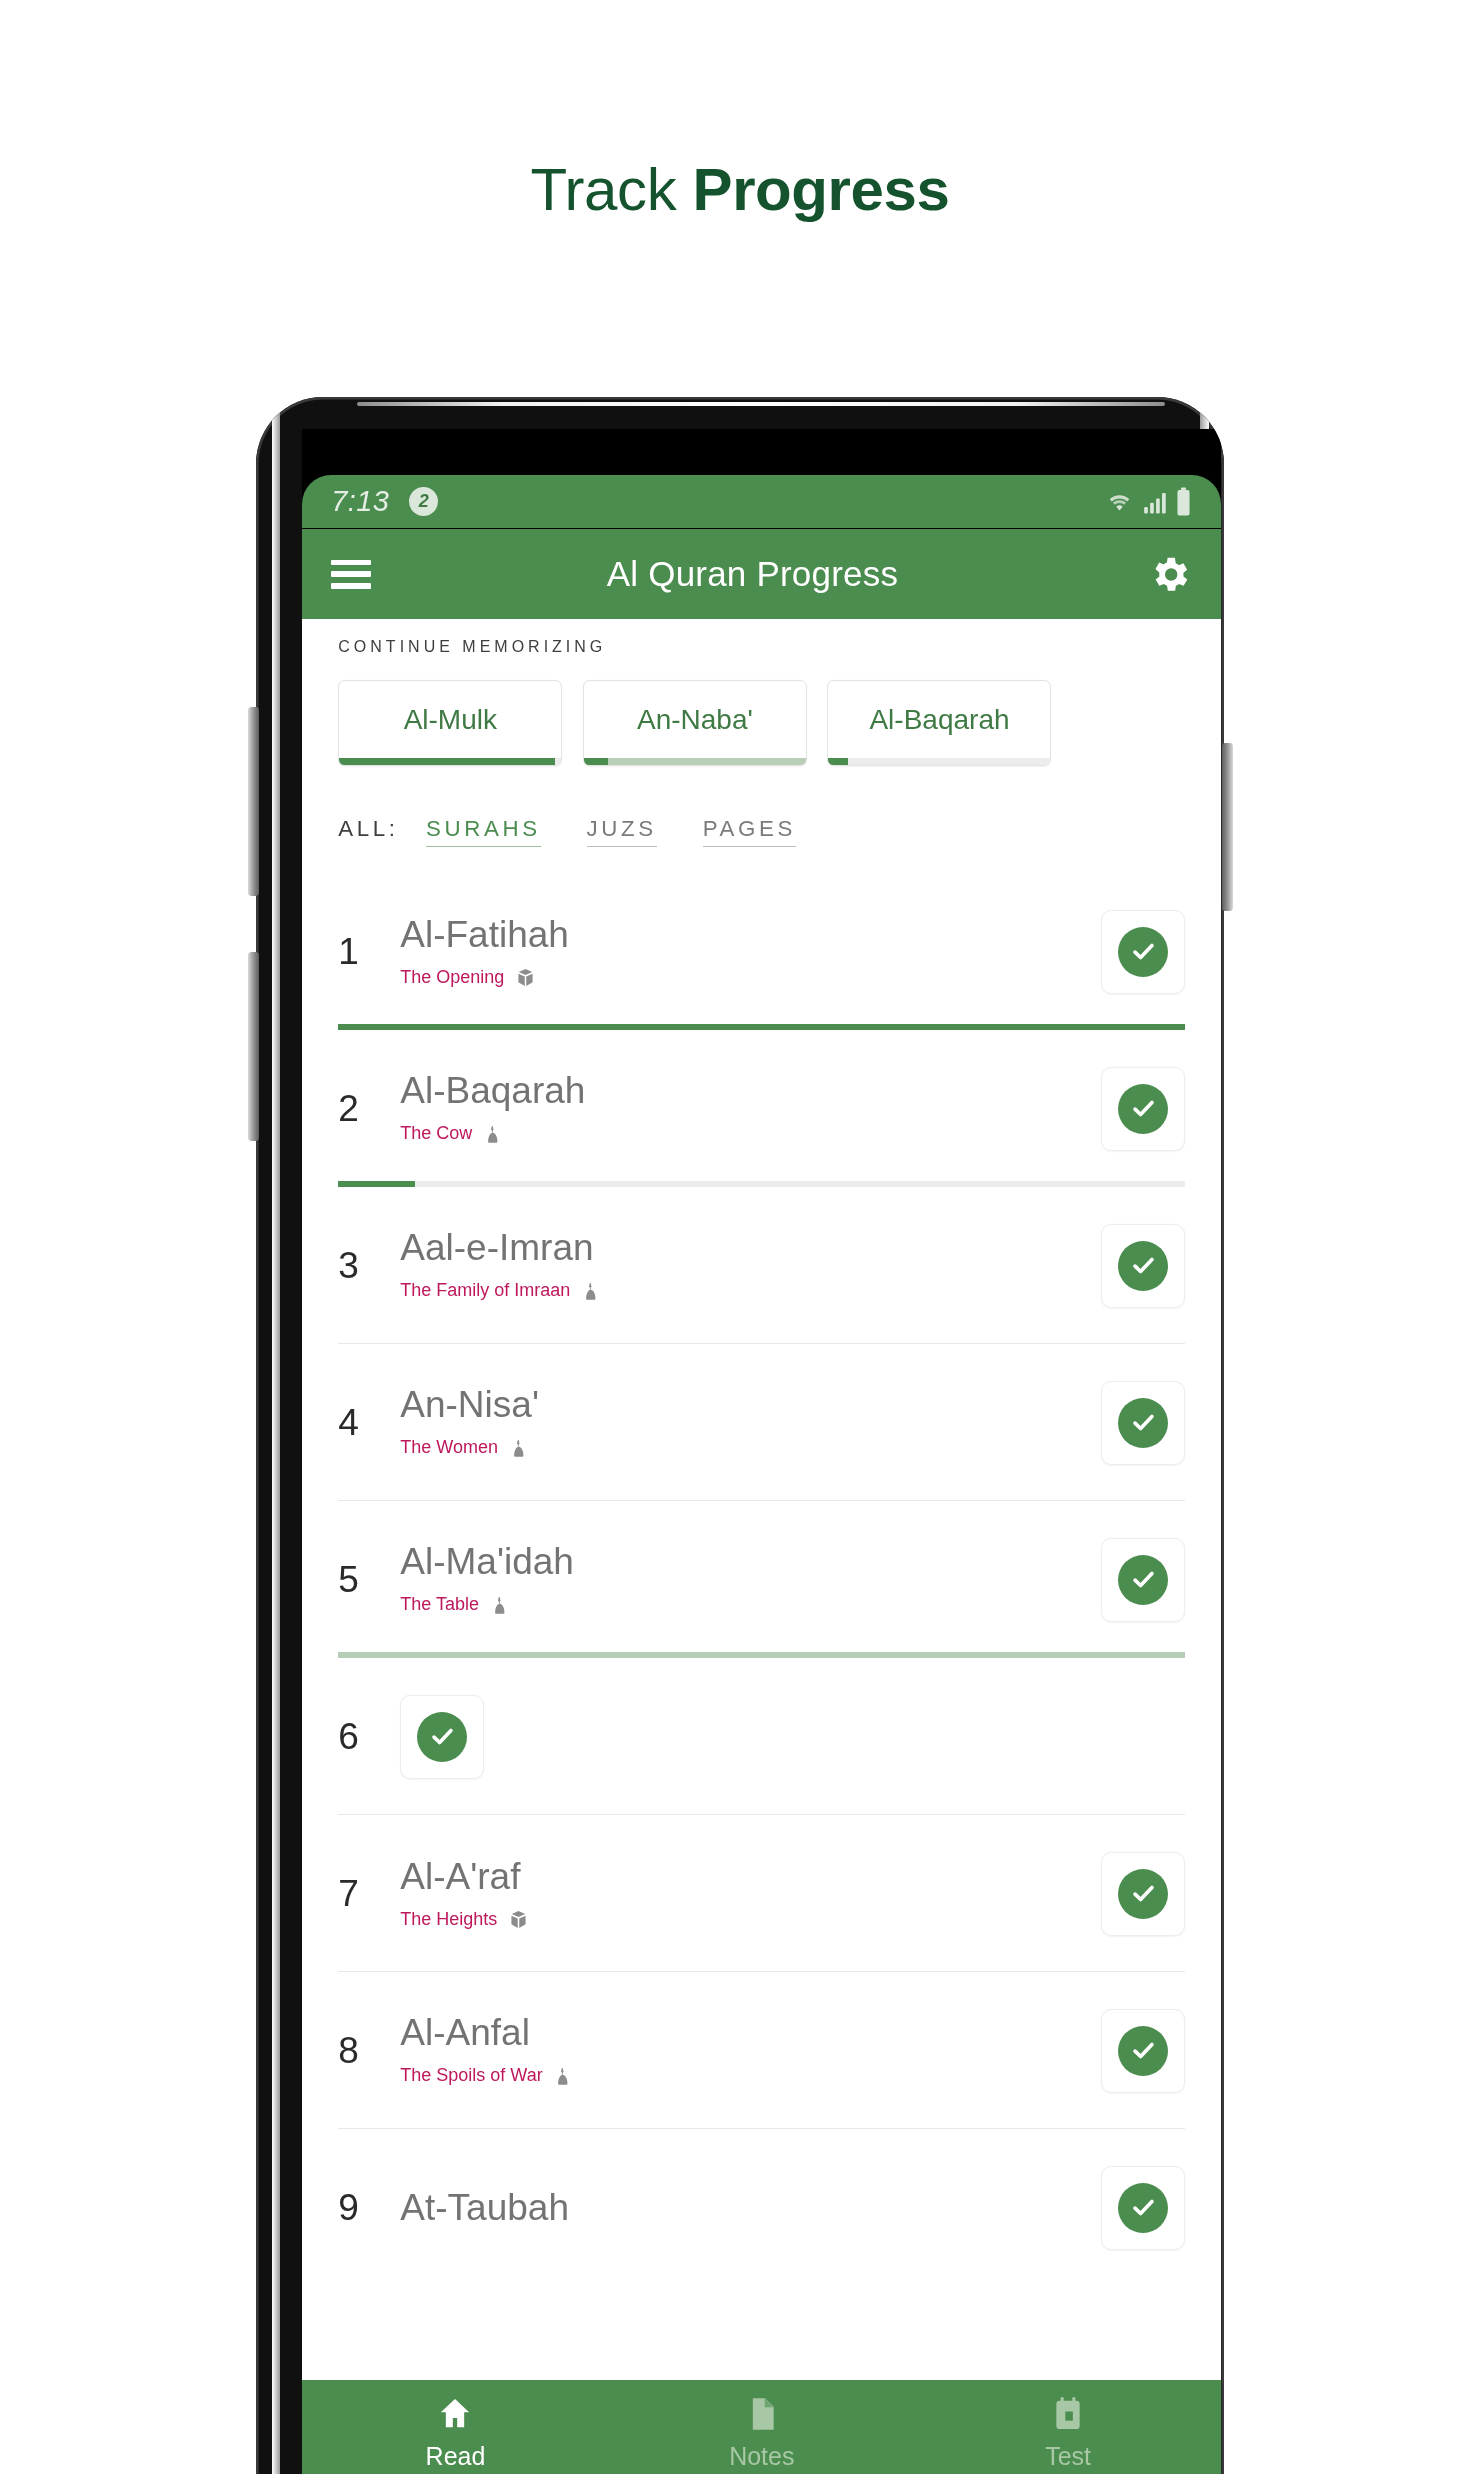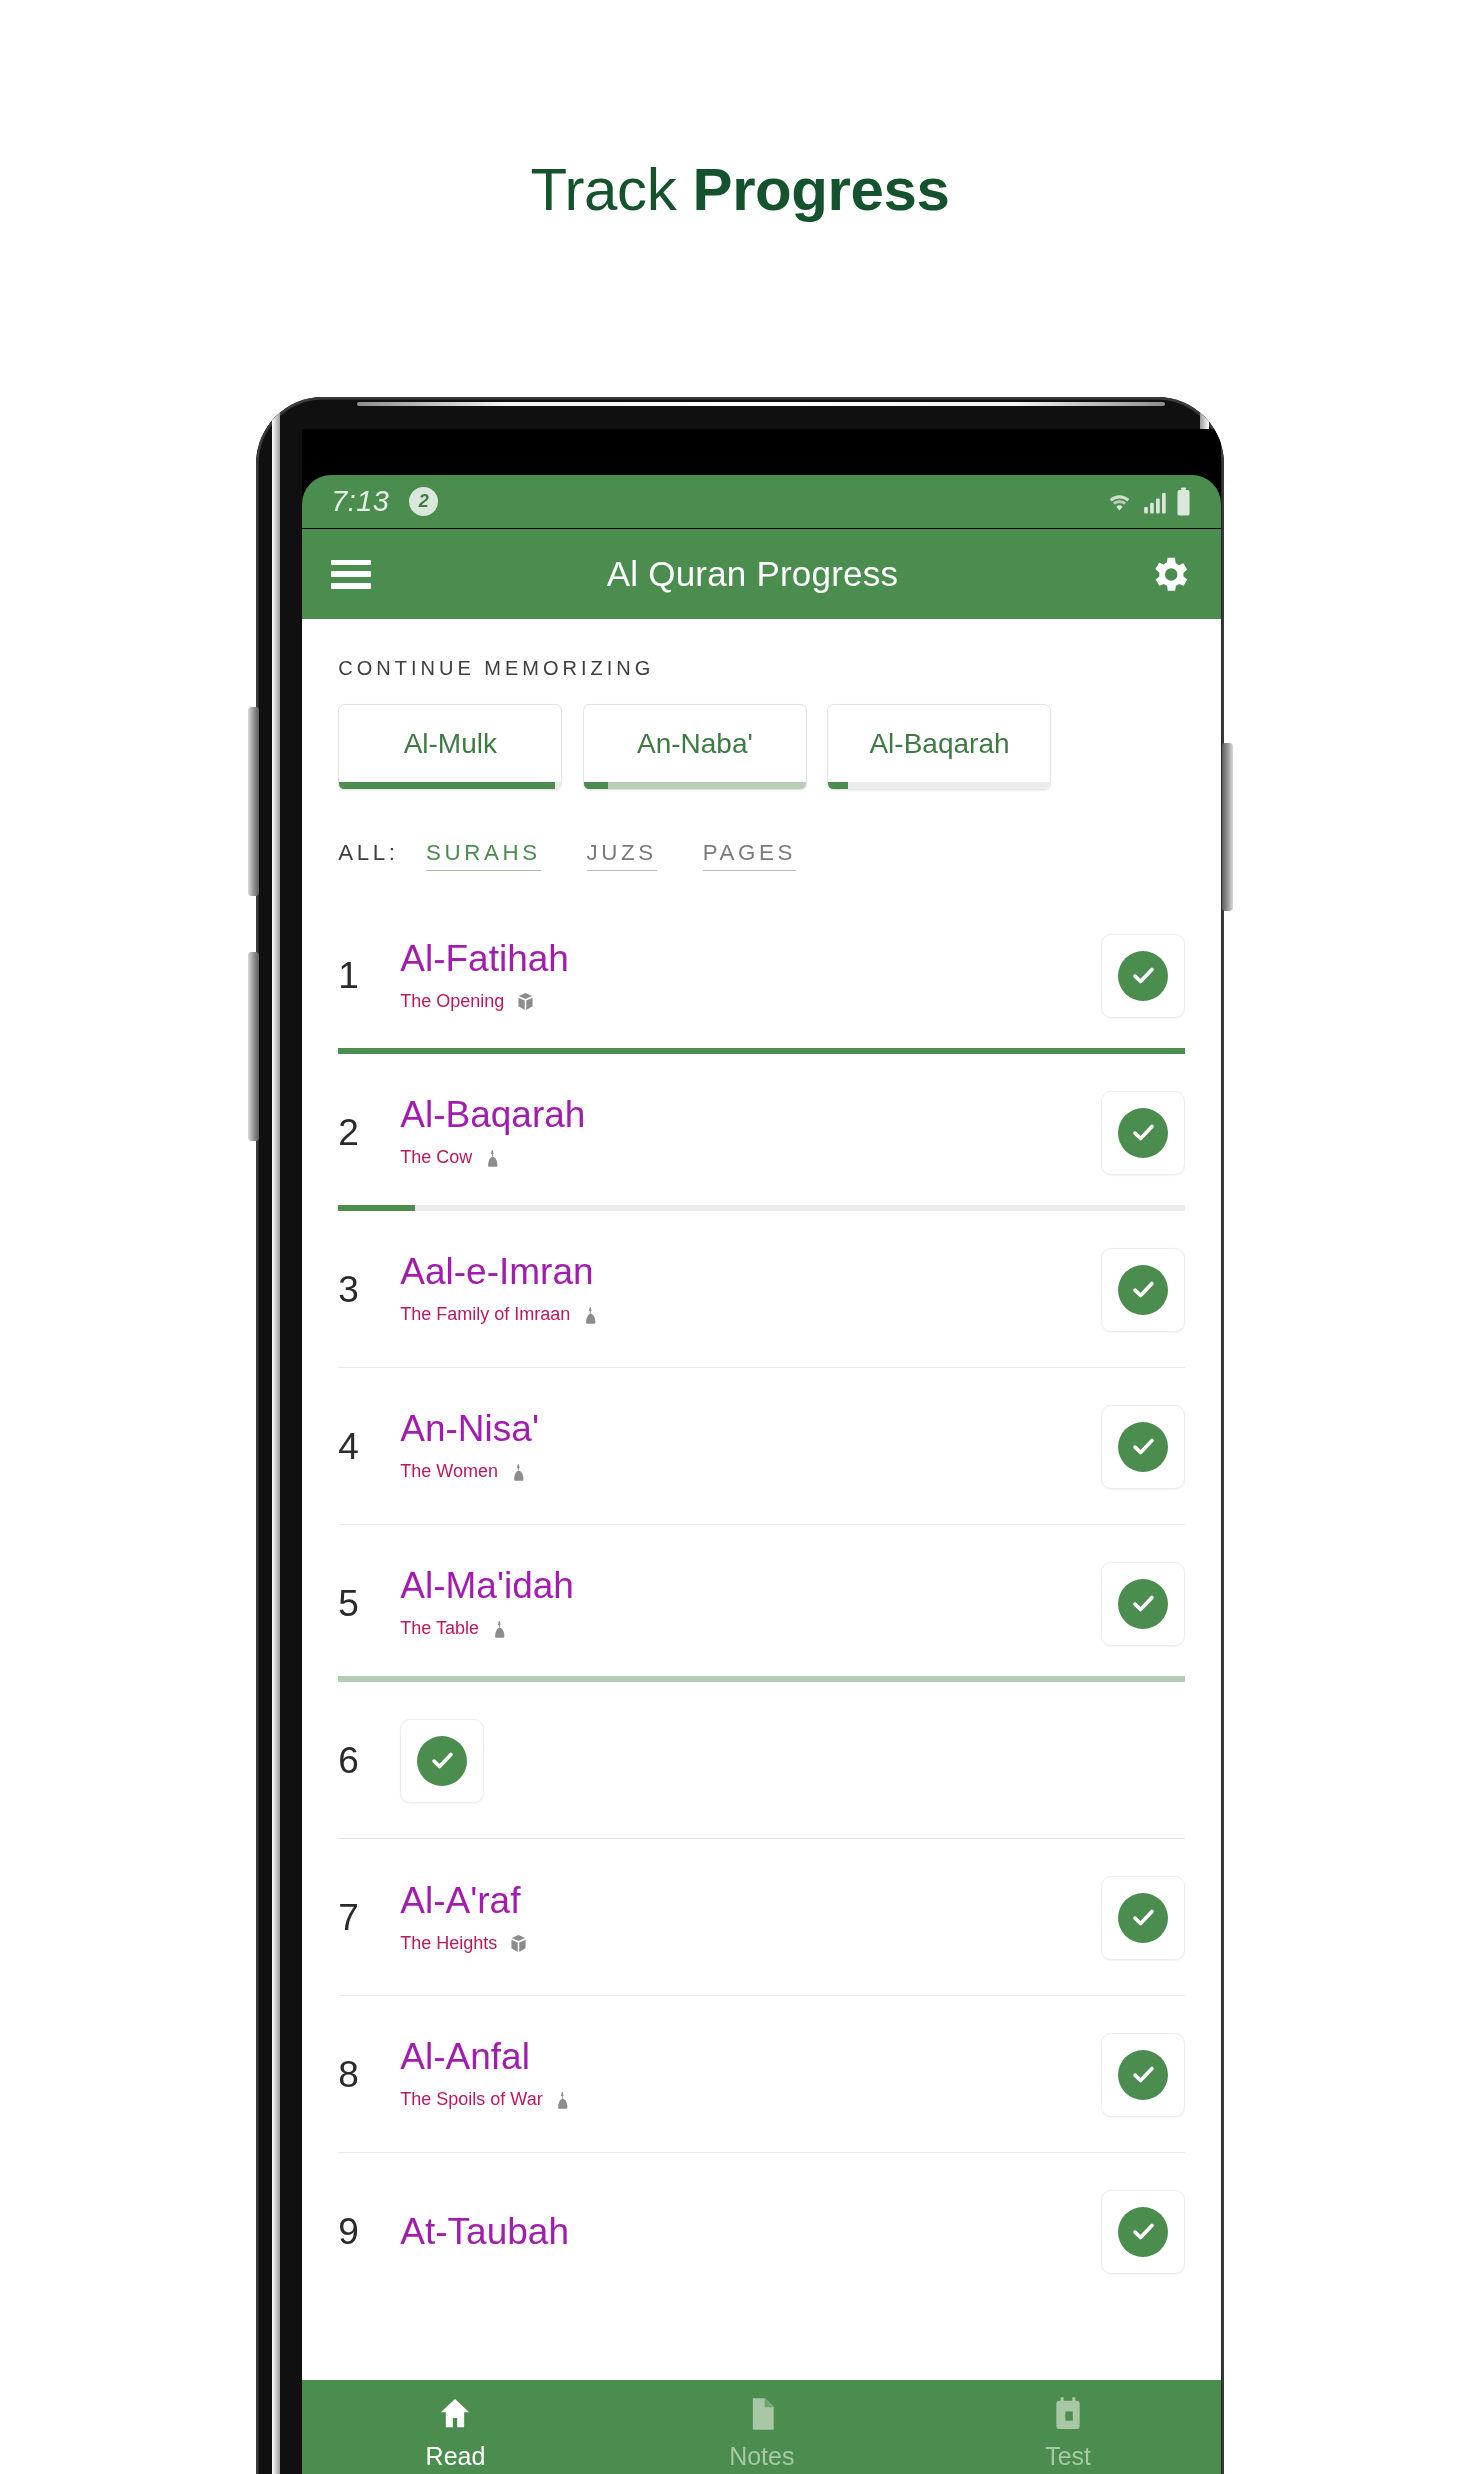--- a/index.html
+++ b/index.html
@@ -132,24 +132,24 @@
   .content {
     position:absolute;
     left:0; top:190px;
     width:100%;
     bottom:0;
     background:#ffffff;
     overflow:hidden;
   }
 
   .section-label {
-    font-size:20px;
+    font-size:16px;
     letter-spacing:4px;
     color:#3e3e3e;
-    padding:38px 0 0 36px;
+    padding:19px 0 0 36px;
   }
 
   .continue-row {
     display:flex; gap:20.6px;
     padding:24px 0 0 36px;
   }
   .continue-card {
     width:224px; height:86px;
     background:#fff;
     border:1.3px solid #e3e3e3;
@@ -193,21 +193,21 @@
   .row {
     position:relative;
     display:flex; align-items:center;
     height:157px;
   }
   .row .num {
     width:62px;
     font-size:37px; color:#2a2a2a; font-weight:400;
   }
   .row .texts { flex:1; }
-  .row .nm { font-size:37px; color:#a21caf; font-weight:400; line-height:1.12; }
+  .row .nm { font-size:37px; color:#737373; font-weight:400; line-height:1.12; }
   .row .sub {
     font-size:18px; color:#be185d; margin-top:11.2px;
     display:flex; align-items:flex-start; gap:9.5px;
   }
   .chk {
     width:84px; height:84px;
     border:1.3px solid #ededed;
     border-radius:10.3px;
     background:#fff;
     display:flex; align-items:center; justify-content:center;

